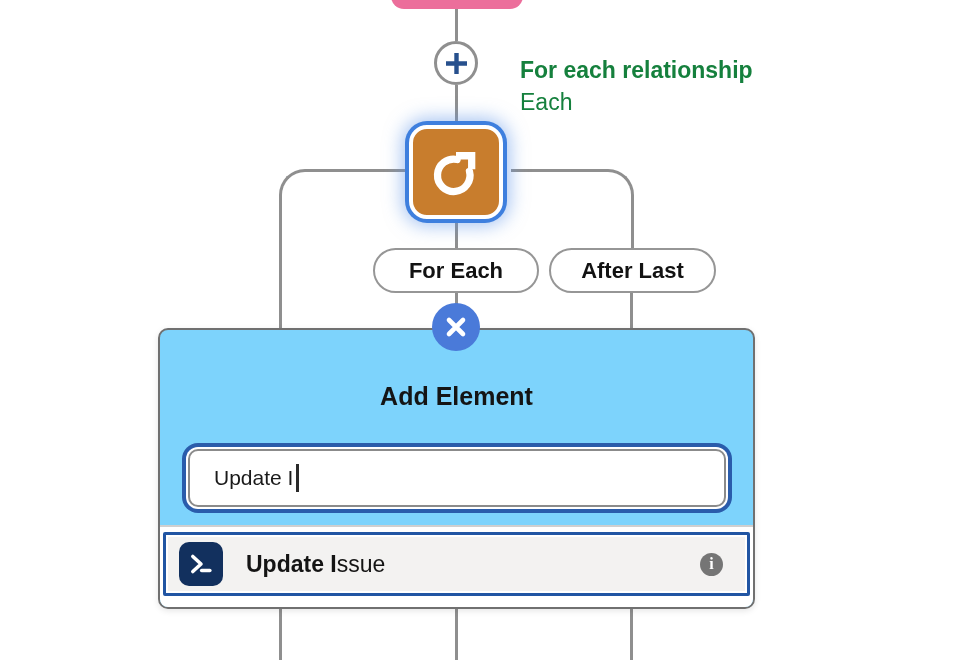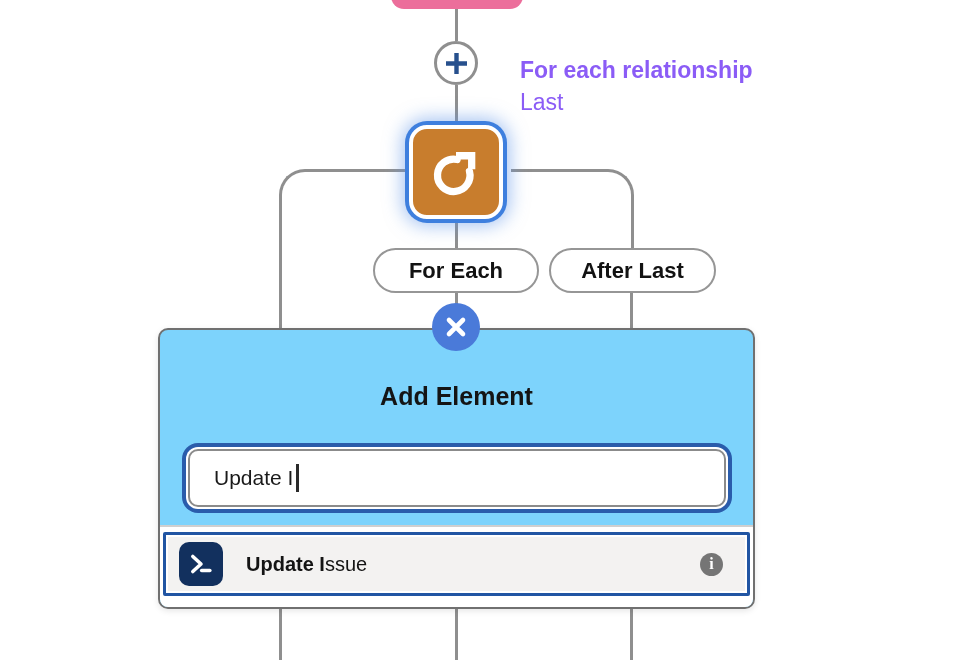--- a/index.html
+++ b/index.html
@@ -20,21 +20,21 @@
   
   .node-stub { position:absolute; left:391px; top:-17px; width:132px; height:26px;
                background:#EC6E9B; border-radius:13px; z-index:2; }
 
   
   .plus-circle { position:absolute; left:434px; top:41px; width:44px; height:44px;
                  border-radius:50%; background:#fff; border:3px solid #8F8F8F;
                  display:flex; align-items:center; justify-content:center; z-index:2; }
 
   
-  .node-label { position:absolute; left:520px; top:55px; color:#8b5cf6; z-index:2; }
+  .node-label { position:absolute; left:520px; top:55px; color:#15803d; z-index:2; }
   .node-label .title { font-size:23px; font-weight:700; line-height:31px; }
   .node-label .subtitle { font-size:23px; font-weight:400; line-height:33px; }
 
   
   .loop-tile { position:absolute; left:409px; top:125px; width:94px; height:94px;
                background:#C87D2D; border:4px solid #fff; border-radius:18px;
                box-shadow: 0 0 0 4px #3E7FDE, 0 0 18px 7px rgba(96,150,232,0.55);
                display:flex; align-items:center; justify-content:center; z-index:3; cursor:pointer; }
 
   
@@ -66,21 +66,21 @@
   .results { position:absolute; left:0; right:0; top:195px; bottom:0;
              background:#fff; border-top:2px solid #CFCFCF;
              border-radius:0 0 8px 8px; }
   .result-row { position:absolute; left:3px; right:3px; top:5px; height:64px;
                 border:3px solid #2155A3; border-radius:2px; background:#F3F2F1;
                 box-shadow: inset 0 0 0 2px #fff;
                 display:flex; align-items:center; cursor:pointer; }
   .apex-icon { width:44px; height:44px; margin-left:13px; background:#12305E;
                border-radius:10px; display:flex; align-items:center; justify-content:center;
                flex:0 0 auto; }
-  .result-label { margin-left:23px; font-size:20px; color:#141414; white-space:pre; }
+  .result-label { margin-left:23px; font-size:23px; color:#141414; white-space:pre; }
   .result-label .match { font-weight:700; }
   .info-icon { margin-left:auto; margin-right:24px; width:23px; height:23px; border-radius:50%;
                background:#757575; color:#fff; display:flex; align-items:center; justify-content:center;
                font-family:"Liberation Serif", serif; font-weight:700; font-size:16px; cursor:pointer; }
 </style>
 </head>
 <body>
 
 <div class="canvas">
 
@@ -100,21 +100,21 @@
   <div class="plus-circle">
     <span style="display:flex;">
       <svg width="25" height="25" viewBox="0 0 25 25">
         <path d="M12.5 2 V23 M2 12.5 H23" stroke="#27508D" stroke-width="4.4" fill="none"></path>
       </svg>
     </span>
   </div>
 
   <div class="node-label">
     <div class="title">For each relationship</div>
-    <div class="subtitle">Last</div>
+    <div class="subtitle">Each</div>
   </div>
 
   <div class="loop-tile">
     <span style="display:flex;">
       <svg width="56" height="56" viewBox="0 0 100 100">
         <path d="M 52 27.6 A 29 29 0 1 0 74 48.5" fill="none" stroke="#fff" stroke-width="13" stroke-linecap="round"></path>
         <path d="M 50 21 H 78 V 45" fill="none" stroke="#fff" stroke-width="13" stroke-linejoin="miter" stroke-linecap="butt"></path>
       </svg>
     </span>
   </div>

